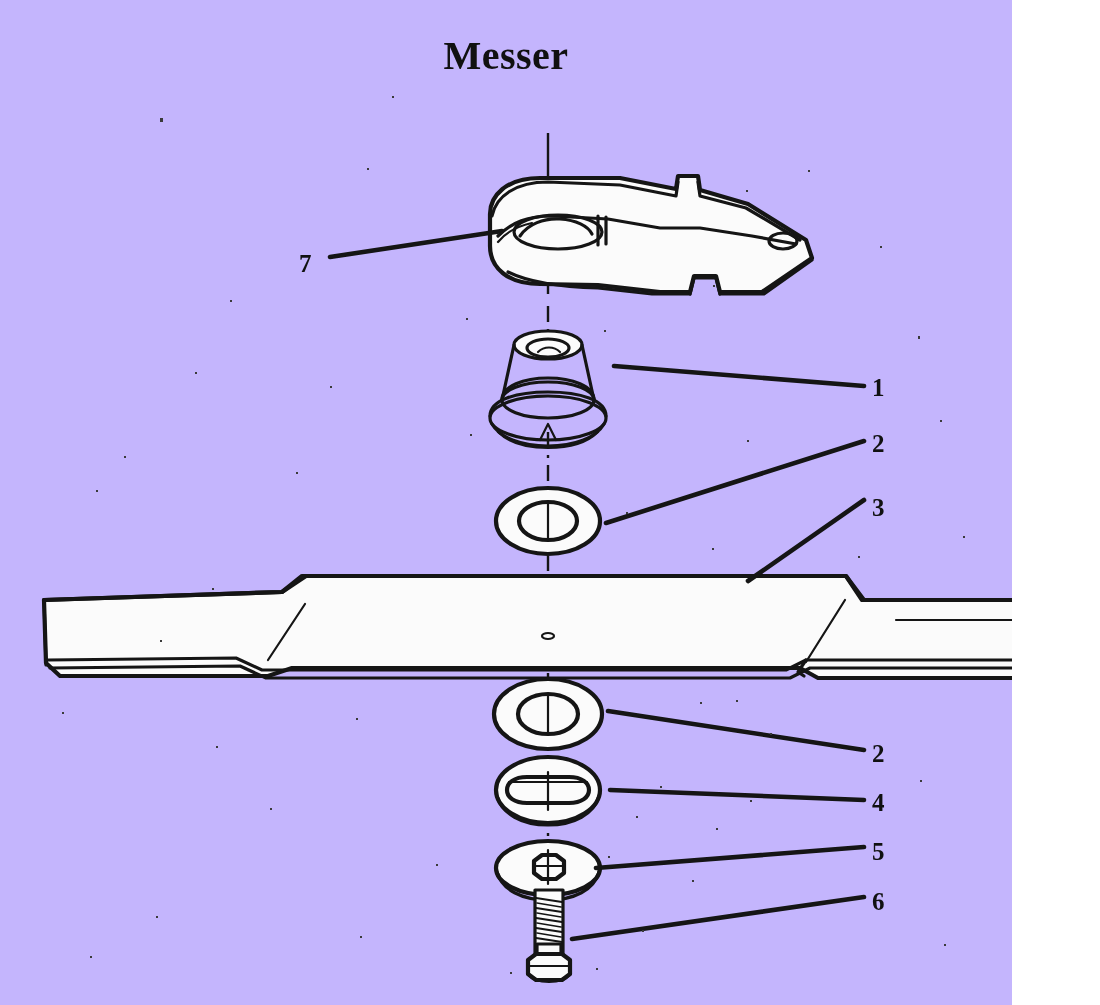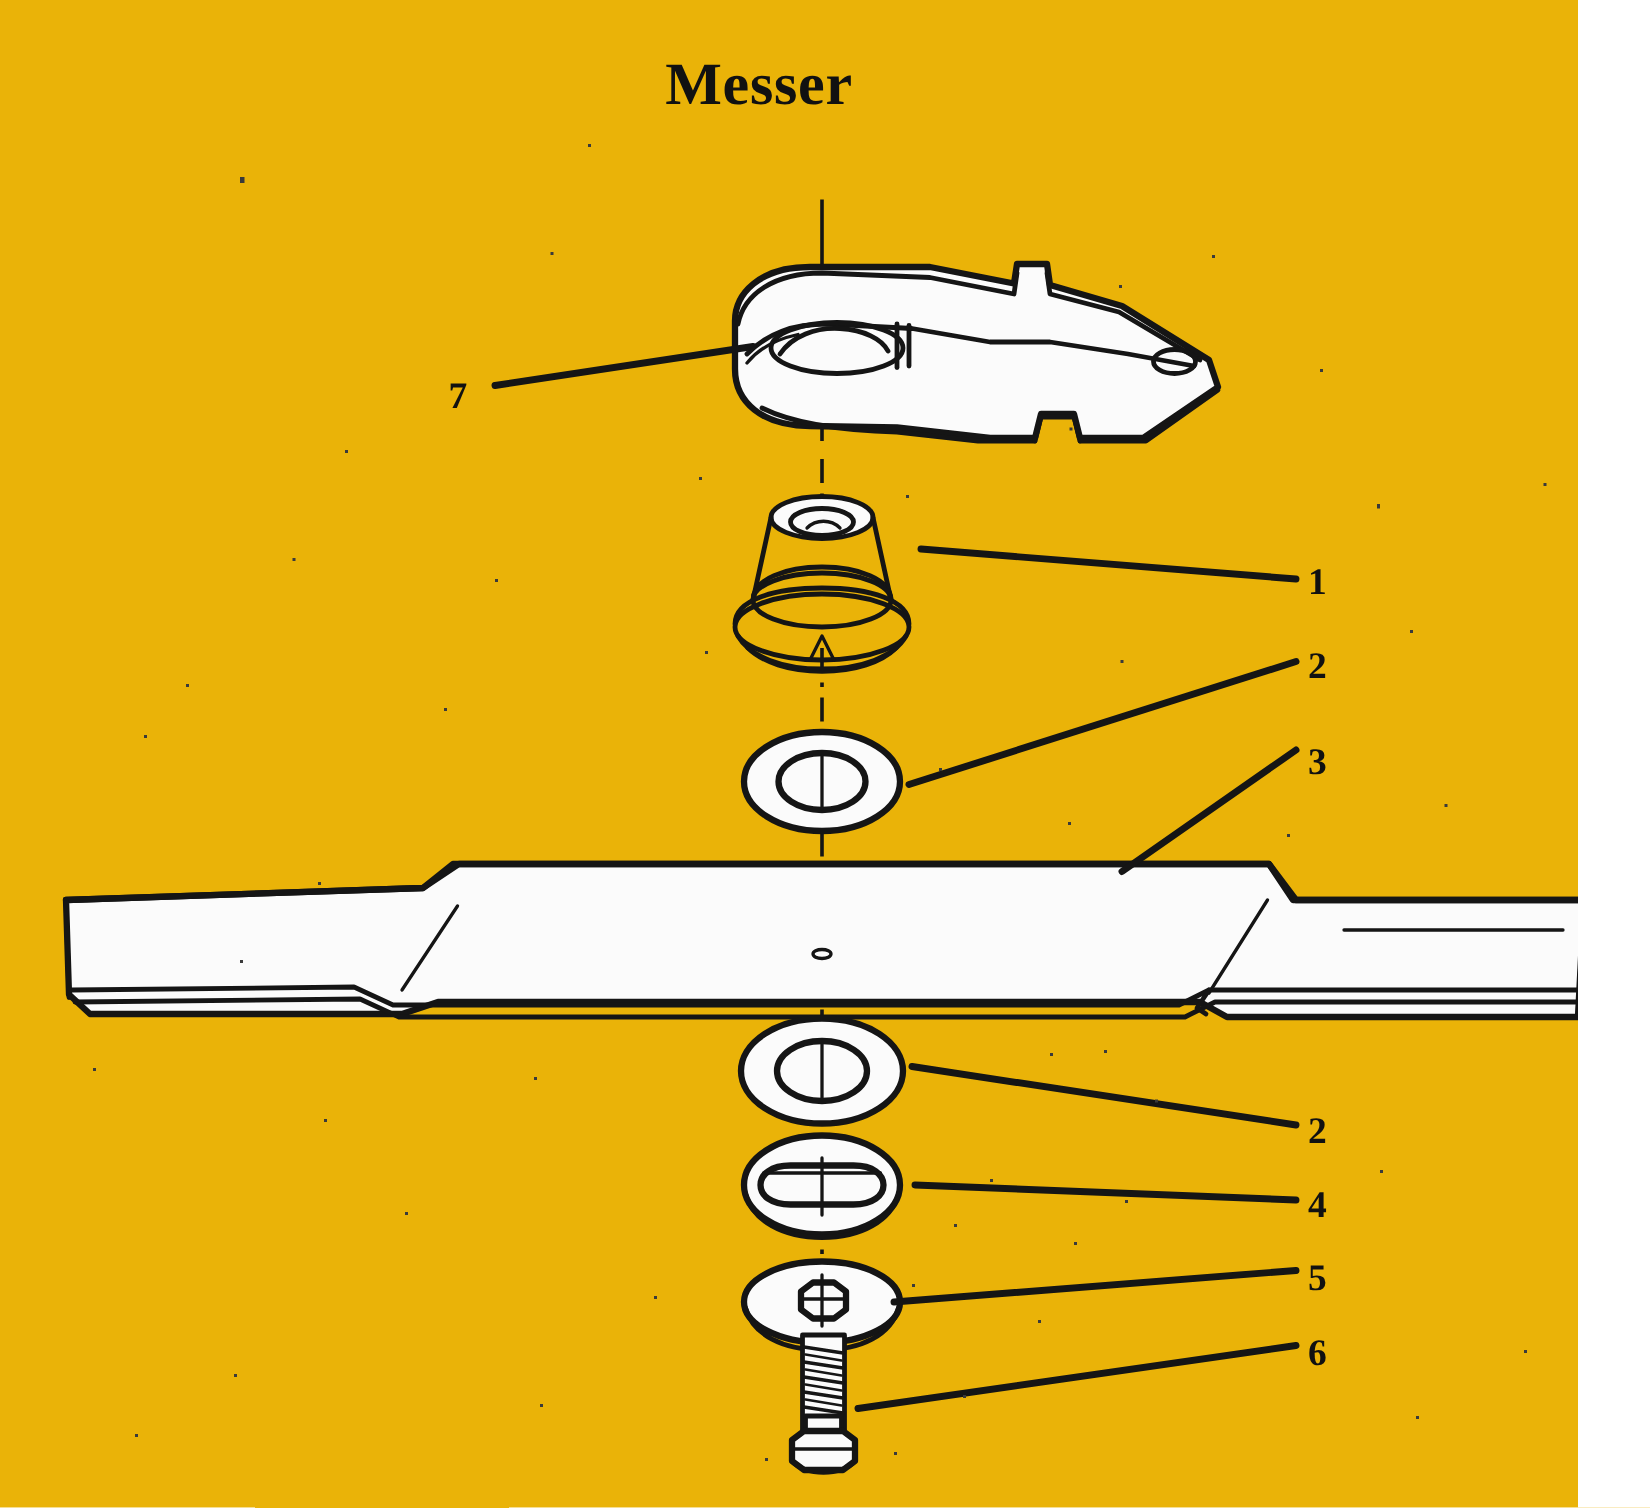--- a/index.html
+++ b/index.html
@@ -4,24 +4,23 @@
 <style>
   html, body {
     margin: 0;
     padding: 0;
     background: #ffffff;
   }
   #page {
     position: relative;
     width: 1012px;
     height: 1005px;
-    background: #eab308;
+    background: #c4b5fd;
     overflow: hidden;
     font-family: "Liberation Serif", "DejaVu Serif", serif;
-    padding-left: 40px;
   }
   #diagram-title {
     position: absolute;
     left: 0;
     top: 32px;
     width: 1100px;
     text-align: center;
     font-family: "Liberation Serif", "DejaVu Serif", serif;
     font-weight: bold;
     font-size: 40px;

